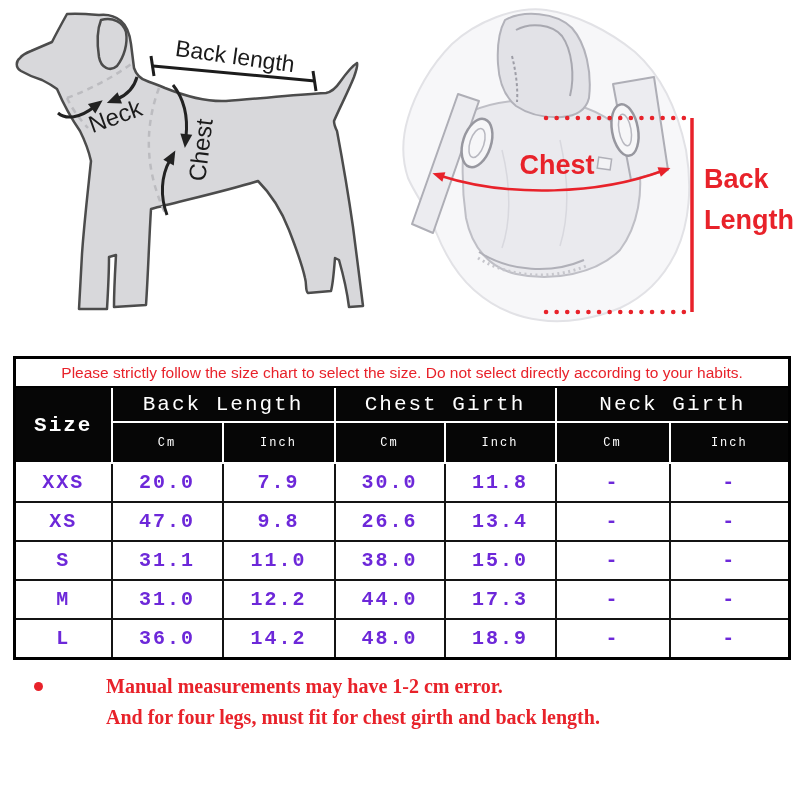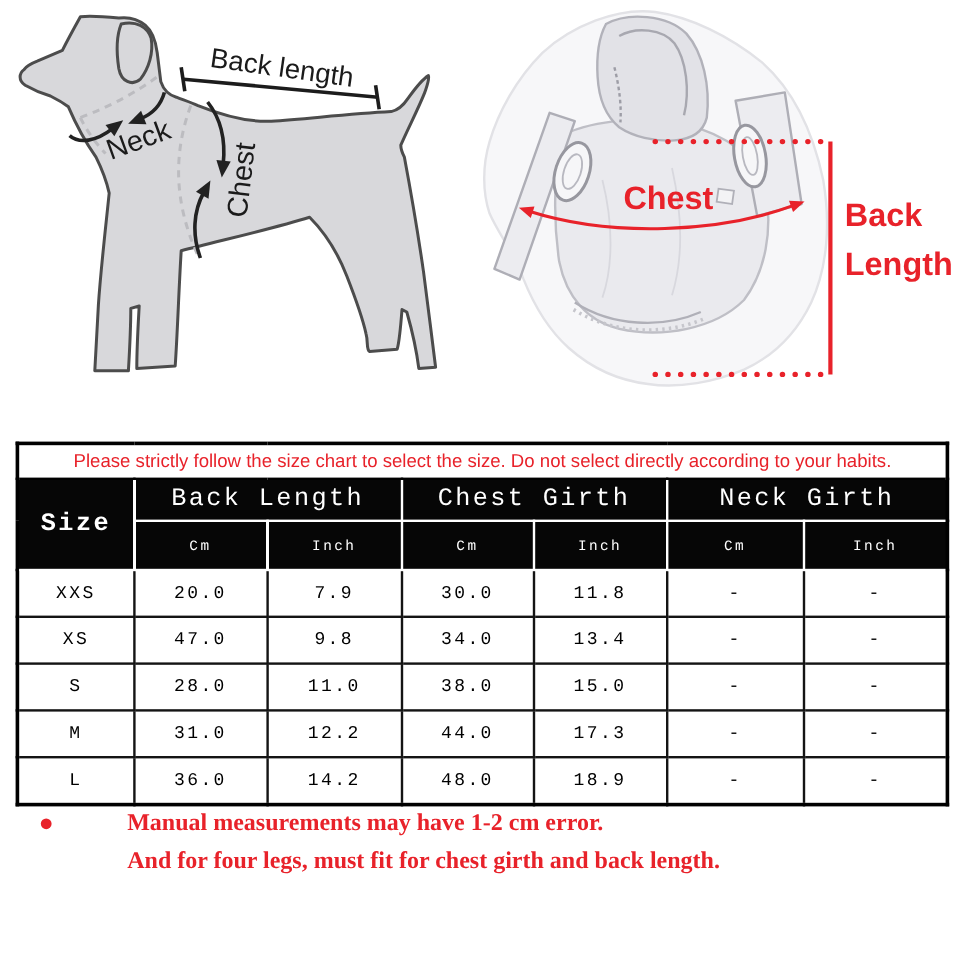--- a/index.html
+++ b/index.html
@@ -6,32 +6,32 @@
   html,body{margin:0;padding:0;background:#fff;}
   .stage{position:relative;width:800px;height:800px;background:#fff;overflow:hidden;
          font-family:"Liberation Sans",sans-serif;}
   svg.diagrams{position:absolute;top:0;left:0;display:block;}
 
   
   .svg-black-label{font-family:"Liberation Sans",sans-serif;fill:#1b1b1b;}
   .svg-red-label{font-family:"Liberation Sans",sans-serif;fill:var(--red);font-weight:600;}
 
   
-  .size-table{position:absolute;left:13px;top:368px;width:775px;border-collapse:collapse;
+  .size-table{position:absolute;left:13px;top:356px;width:775px;border-collapse:collapse;
               table-layout:fixed;border:3px solid #000;background:#fff;}
   .size-table td{text-align:center;vertical-align:middle;padding:0;overflow:hidden;}
   .notice-cell{height:27px;color:var(--red);font-size:15.5px;white-space:nowrap;
                font-family:"Liberation Sans",sans-serif;border-bottom:2px solid #000;background:#fff;}
   .hdr{background:#060606;color:#fff;border:2px solid #fff;
        font-family:"Liberation Mono","DejaVu Sans Mono",monospace;letter-spacing:2px;}
   .hdr-group{height:33px;font-size:21px;}
   .hdr-unit{height:39px;font-size:12px;}
   .hdr-size{font-size:21px;font-weight:bold;}
-  .cell{height:37px;border:2px solid #141414;color:#000000;background:#fff;
-        font-family:"Liberation Mono","DejaVu Sans Mono",monospace;font-size:15px;letter-spacing:2px;}
+  .cell{height:37px;border:2px solid #141414;color:#6d28d9;background:#fff;
+        font-family:"Liberation Mono","DejaVu Sans Mono",monospace;font-size:20px;letter-spacing:2px;font-weight:bold;}
 
   
   .notes{position:absolute;left:30px;top:671px;color:var(--red);
          font-family:"Liberation Serif","DejaVu Serif",serif;font-size:20px;font-weight:600;}
   .note-line{display:flex;align-items:center;height:31px;white-space:nowrap;gap:44px;}
   .note-bullet{width:9px;height:9px;border-radius:50%;background:var(--red);
                margin:0 19px 0 4px;flex:none;}
   .note-line.no-bullet .note-bullet{visibility:hidden;}
 </style>
 </head>
@@ -165,28 +165,28 @@
         <td class="cell">7.9</td>
         <td class="cell">30.0</td>
         <td class="cell">11.8</td>
         <td class="cell">-</td>
         <td class="cell">-</td>
       </tr>
       <tr>
         <td class="cell">XS</td>
         <td class="cell">47.0</td>
         <td class="cell">9.8</td>
-        <td class="cell">34.0</td>
+        <td class="cell">26.6</td>
         <td class="cell">13.4</td>
         <td class="cell">-</td>
         <td class="cell">-</td>
       </tr>
       <tr>
         <td class="cell">S</td>
-        <td class="cell">28.0</td>
+        <td class="cell">31.1</td>
         <td class="cell">11.0</td>
         <td class="cell">38.0</td>
         <td class="cell">15.0</td>
         <td class="cell">-</td>
         <td class="cell">-</td>
       </tr>
       <tr>
         <td class="cell">M</td>
         <td class="cell">31.0</td>
         <td class="cell">12.2</td>

